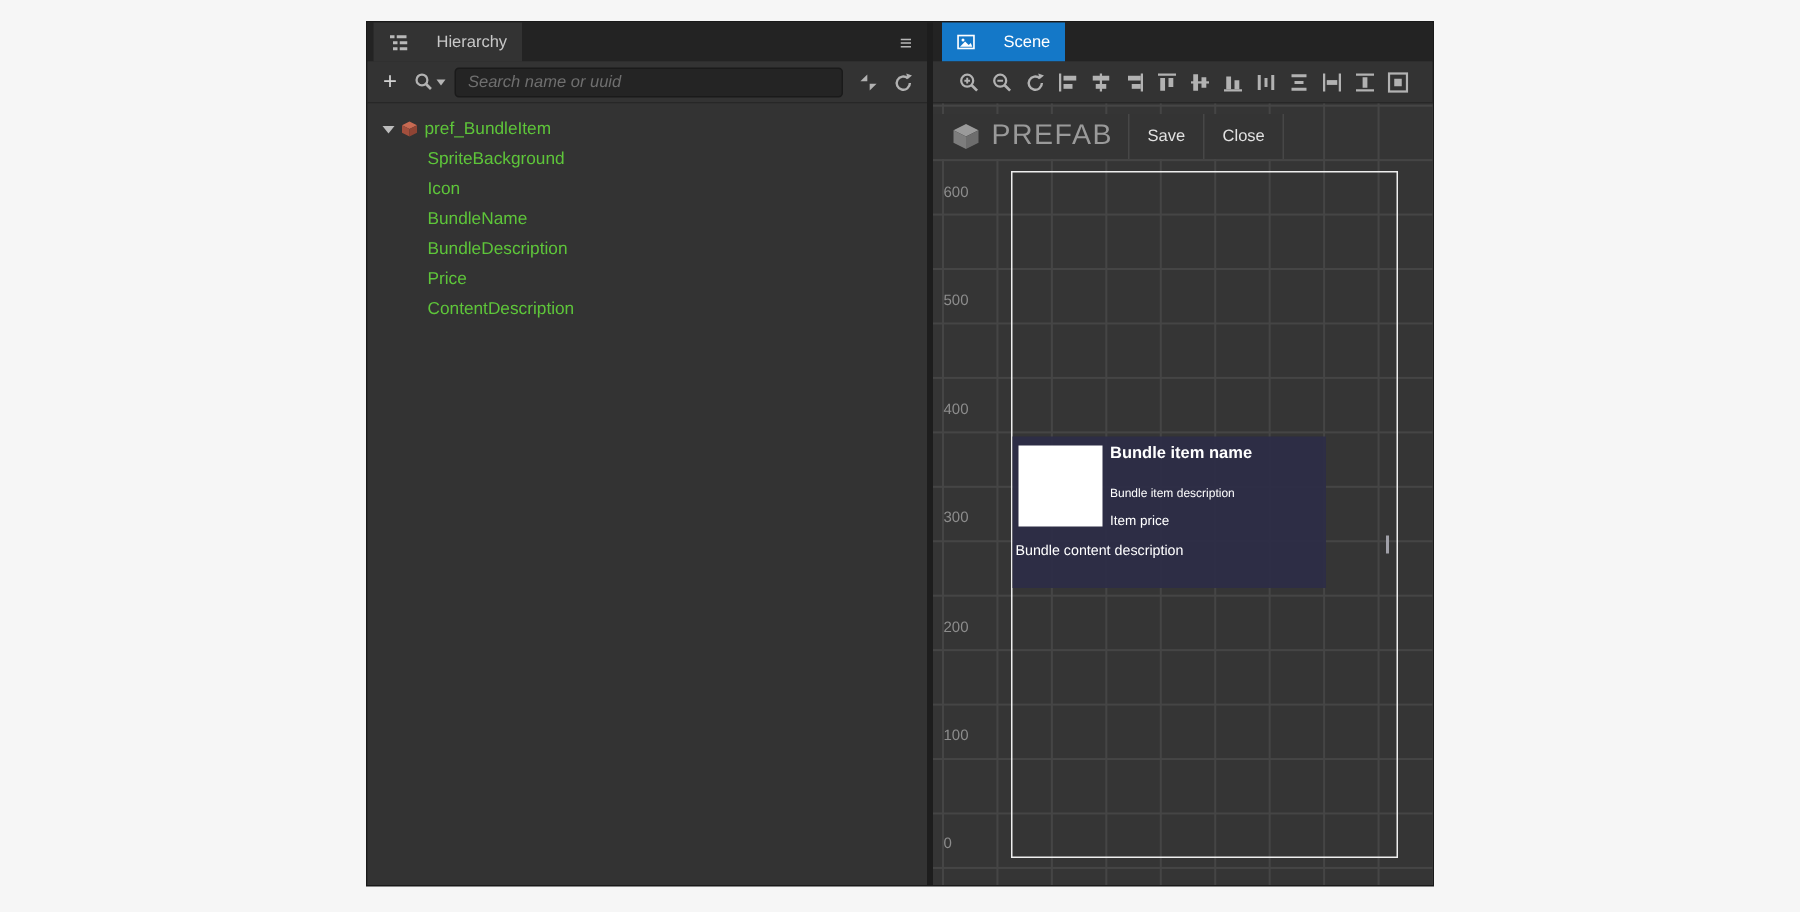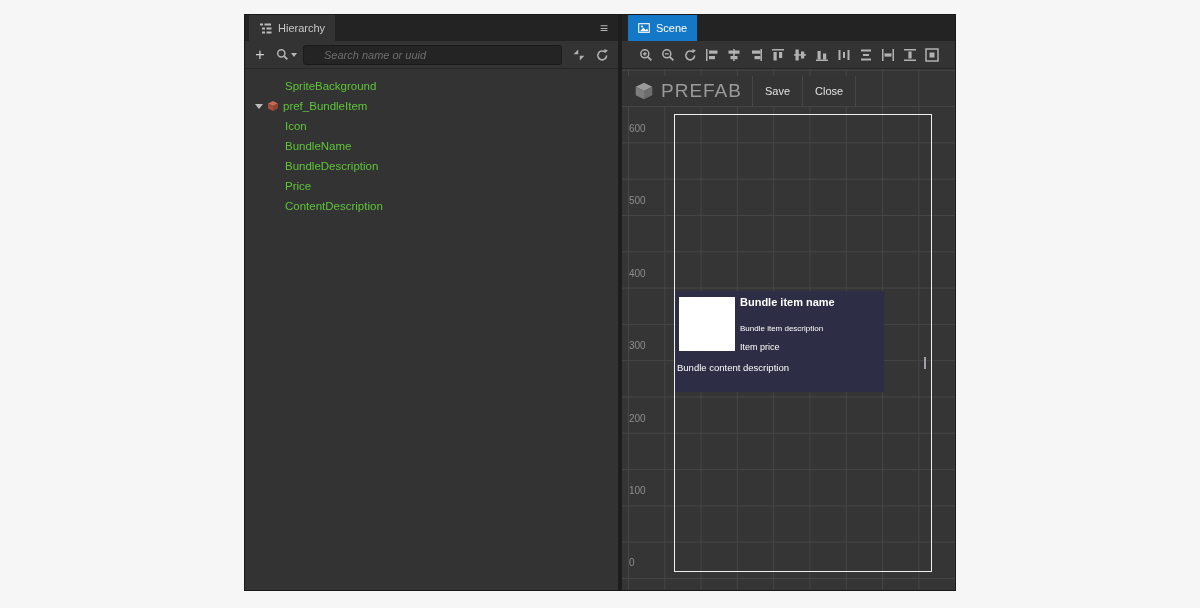--- a/index.html
+++ b/index.html
@@ -4,30 +4,30 @@
 <style>
   html,body{margin:0;padding:0}
   .stage{position:relative;width:1200px;height:608px;background:#f6f6f6;font-family:"Liberation Sans","DejaVu Sans",sans-serif;overflow:hidden}
   .editor{position:absolute;left:245px;top:15px;width:710px;height:575px;display:flex;background:#333;box-shadow:0 0 0 1px #191919}
   .panel{position:relative;height:100%;display:flex;flex-direction:column;min-width:0}
   .hierarchy{width:373px;flex:none}
   .splitter{width:4px;background:#1d1d1d;cursor:col-resize;flex:none}
   .scene-panel{flex:1}
 
   .tabbar{height:26px;background:#232323;display:flex;align-items:stretch;flex:none}
-  .tab{display:flex;align-items:center;gap:6px;padding:0 10px;font-size:11px;color:#c8c8c8;cursor:pointer}
+  .tab{display:flex;align-items:center;gap:19px;padding:0 10px;font-size:11px;color:#c8c8c8;cursor:pointer}
   .tab.hier{background:#333;margin-left:4px}
   .tab.scn{background:#1478c8;color:#fff;margin-left:6px}
   .menu-glyph{margin-left:auto;color:#b5b5b5;font-size:14px;padding:0 10px;display:flex;align-items:center;cursor:pointer}
 
   .toolbar{height:27px;background:#333;border-bottom:1px solid #272727;display:flex;align-items:center;padding:0 8px;flex:none}
   .plus-btn{color:#d2d2d2;font-size:16px;width:14px;text-align:center;line-height:1;cursor:pointer}
   .search-kind{display:flex;align-items:center;margin:0 6px 0 9px;cursor:pointer}
   .tri-down{width:0;height:0;border-left:3.5px solid transparent;border-right:3.5px solid transparent;border-top:4px solid #b5b5b5;margin-left:2px}
-  .search-input{flex:1;height:18px;background:#242424;border:1px solid #1a1a1a;border-radius:3px;color:#cbcbcb;font-size:11px;padding:0 20px;outline:none;min-width:0}
+  .search-input{flex:1;height:18px;background:#242424;border:1px solid #1a1a1a;border-radius:3px;color:#cbcbcb;font-size:11px;padding:0 8px;outline:none;min-width:0}
   .search-input::placeholder{color:#6f6f6f;font-style:italic}
   .hb-right{display:flex;align-items:center;gap:7px;margin-left:9px}
   .ticon{display:inline-flex;align-items:center;justify-content:center;width:16px;height:16px;cursor:pointer;flex:none}
 
   .tree{flex:1;padding-top:7px;background:#333;overflow:hidden}
   .row{height:20px;display:flex;align-items:center;cursor:pointer}
   .row .lbl{color:#5ec53a;font-size:11.5px;white-space:nowrap}
   .row.root{padding-left:10px}
   .row.child{padding-left:40px}
   .caret{width:0;height:0;border-left:4px solid transparent;border-right:4px solid transparent;border-top:5px solid #bdbdbd;margin-right:4px}
@@ -105,34 +105,34 @@
           <span class="ticon">
             <svg width="14" height="14" viewBox="0 0 14 14">
                 <path d="M11.6 7.4a4.4 4.4 0 1 1-1.4-3.2" fill="none" stroke="#b2b2b2" stroke-width="1.6"></path>
                 <polygon points="9.2,1 13,2.4 10,4.9" fill="#b2b2b2"></polygon>
               </svg>
           </span>
         </span>
       </div>
 
       <div class="tree">
-        <div class="row child">
-            <span class="lbl">SpriteBackground</span>
-          </div>
         <div class="row root">
           <span class="caret"></span>
           <span class="cube">
             <svg width="12" height="12" viewBox="0 0 12 12">
                 <polygon points="6,1 11,3.5 6,6 1,3.5" fill="#c86a52"></polygon>
                 <polygon points="1,3.5 6,6 6,11 1,8.5" fill="#a34f3d"></polygon>
                 <polygon points="11,3.5 6,6 6,11 11,8.5" fill="#8f4434"></polygon>
               </svg>
           </span>
           <span class="lbl">pref_BundleItem</span>
         </div>
+        <div class="row child">
+            <span class="lbl">SpriteBackground</span>
+          </div>
         <div class="row child">
             <span class="lbl">Icon</span>
           </div>
         <div class="row child">
             <span class="lbl">BundleName</span>
           </div>
         <div class="row child">
             <span class="lbl">BundleDescription</span>
           </div>
         <div class="row child">

